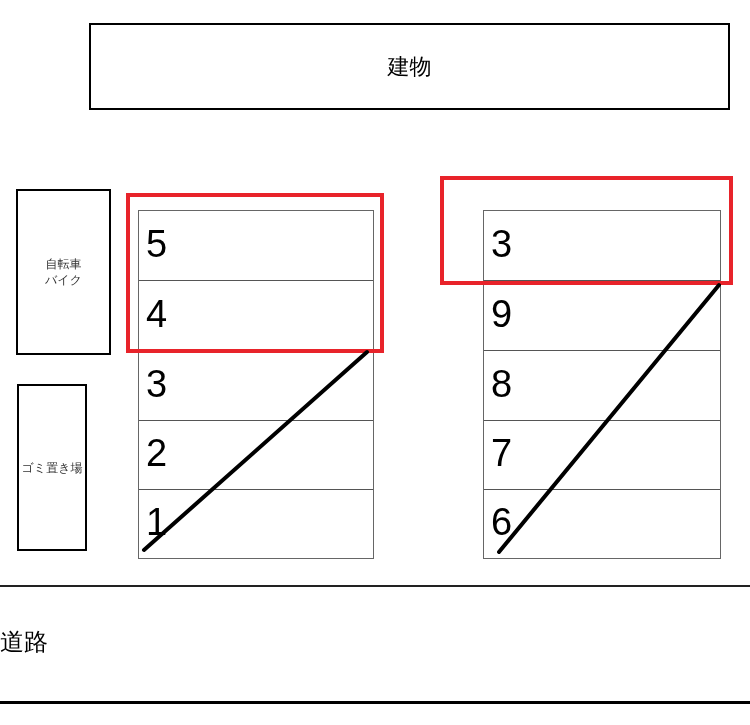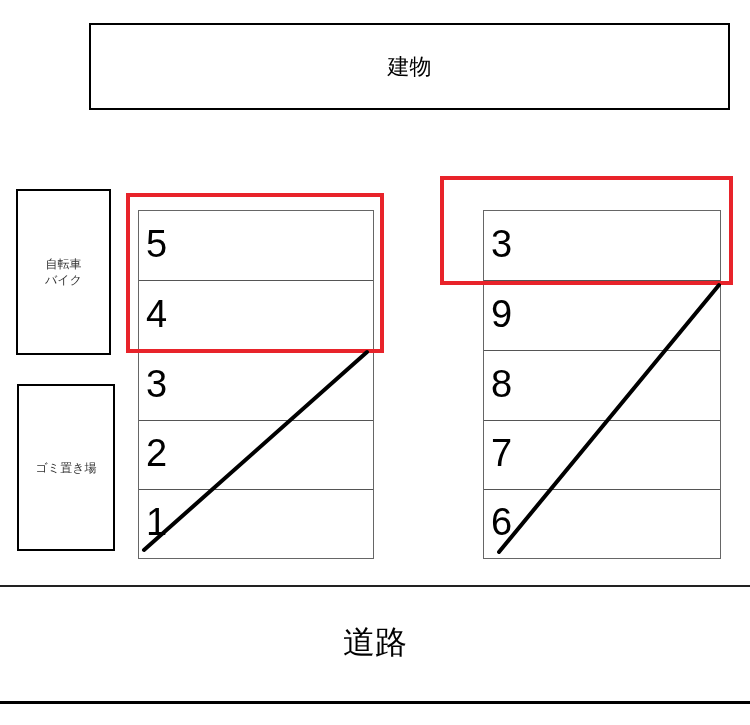--- a/index.html
+++ b/index.html
@@ -4,36 +4,36 @@
 <style>
   html, body { margin: 0; padding: 0; background: #ffffff; }
   body { width: 750px; height: 725px; position: relative; overflow: hidden;
          font-family: "DejaVu Sans", "Liberation Sans", sans-serif; color: #000; }
   .abs { position: absolute; box-sizing: border-box; }
   .building { left: 89px; top: 23px; width: 641px; height: 87px; border: 2px solid #000;
               display: flex; align-items: center; justify-content: center; font-size: 22px; }
   .side-box { border: 2px solid #000; display: flex; align-items: center; justify-content: center;
               text-align: center; font-size: 12px; line-height: 16px; color: #333; }
   .bike { left: 16px; top: 189px; width: 95px; height: 166px; }
-  .trash { left: 17px; top: 384px; width: 98px; height: 167px; }
+  .trash { left: 17px; top: 384px; width: 70px; height: 167px; }
   .lot { border: 1px solid #666; }
   .slot { position: absolute; left: 0; right: 0; height: 70px; box-sizing: border-box;
           border-bottom: 1px solid #555; }
   .slot:last-child { border-bottom: none; }
   .slot-num { position: absolute; left: 7px; top: 8px; font-size: 38px; line-height: 50px;
               font-family: "Liberation Sans", sans-serif; }
   .lot-left { left: 138px; top: 210px; width: 236px; height: 349px; }
   .lot-right { left: 483px; top: 210px; width: 238px; height: 349px; }
   .highlight { border: 4px solid #e8232a; }
   .hl-left { left: 126px; top: 193px; width: 258px; height: 160px; }
   .hl-right { left: 440px; top: 176px; width: 293px; height: 109px; }
   .road-line { left: 0; width: 750px; height: 0; }
   .road-top { top: 585px; border-top: 2px solid #222; }
   .road-bottom { top: 701px; border-top: 3px solid #000; }
-  .road-label { left: 0; top: 620px; width: 750px; text-align: center; font-size: 32px; line-height: 44px; }
+  .road-label { left: 0; top: 620px; width: 750px; text-align: left; font-size: 24px; line-height: 44px; }
   svg.overlay { position: absolute; left: 0; top: 0; width: 750px; height: 725px; pointer-events: none; }
 </style>
 </head>
 <body>
 
 <div class="abs building">
   <span>建物</span>
 </div>
 
 <div class="abs side-box bike">

